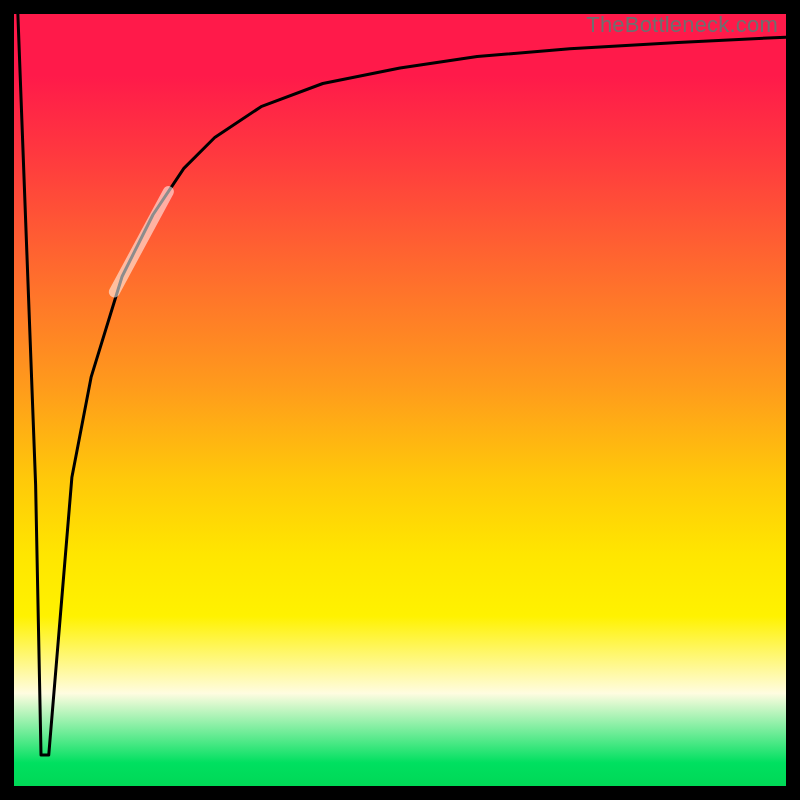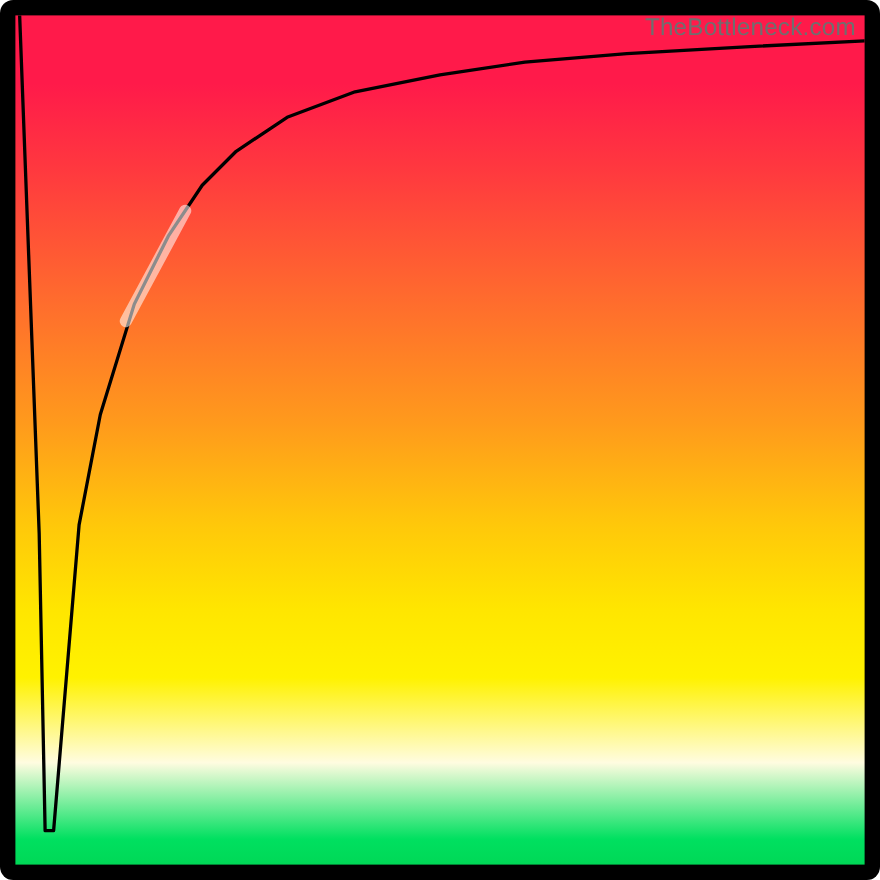--- a/index.html
+++ b/index.html
@@ -8,21 +8,20 @@
     width: 800px;
     height: 800px;
     overflow: hidden;
     font-family: Arial, Helvetica, sans-serif;
   }
   .frame {
     position: relative;
     width: 800px;
     height: 800px;
     background: #000;
-    border-radius: 12px;
   }
   .plot {
     position: absolute;
     left: 14px;
     top: 14px;
     width: 772px;
     height: 772px;
     background: linear-gradient(to bottom,
       #ff1a4a 0%,
       #ff1a4a 8%,

